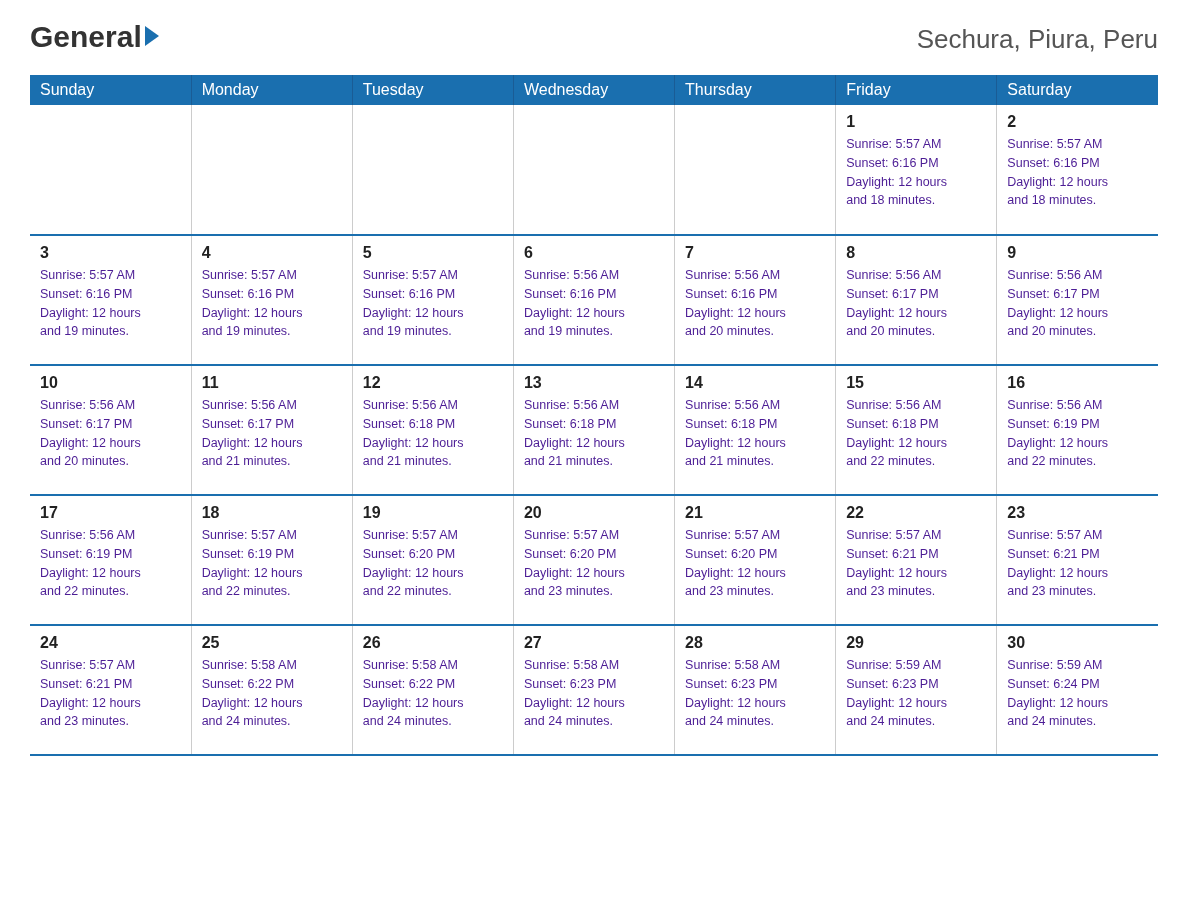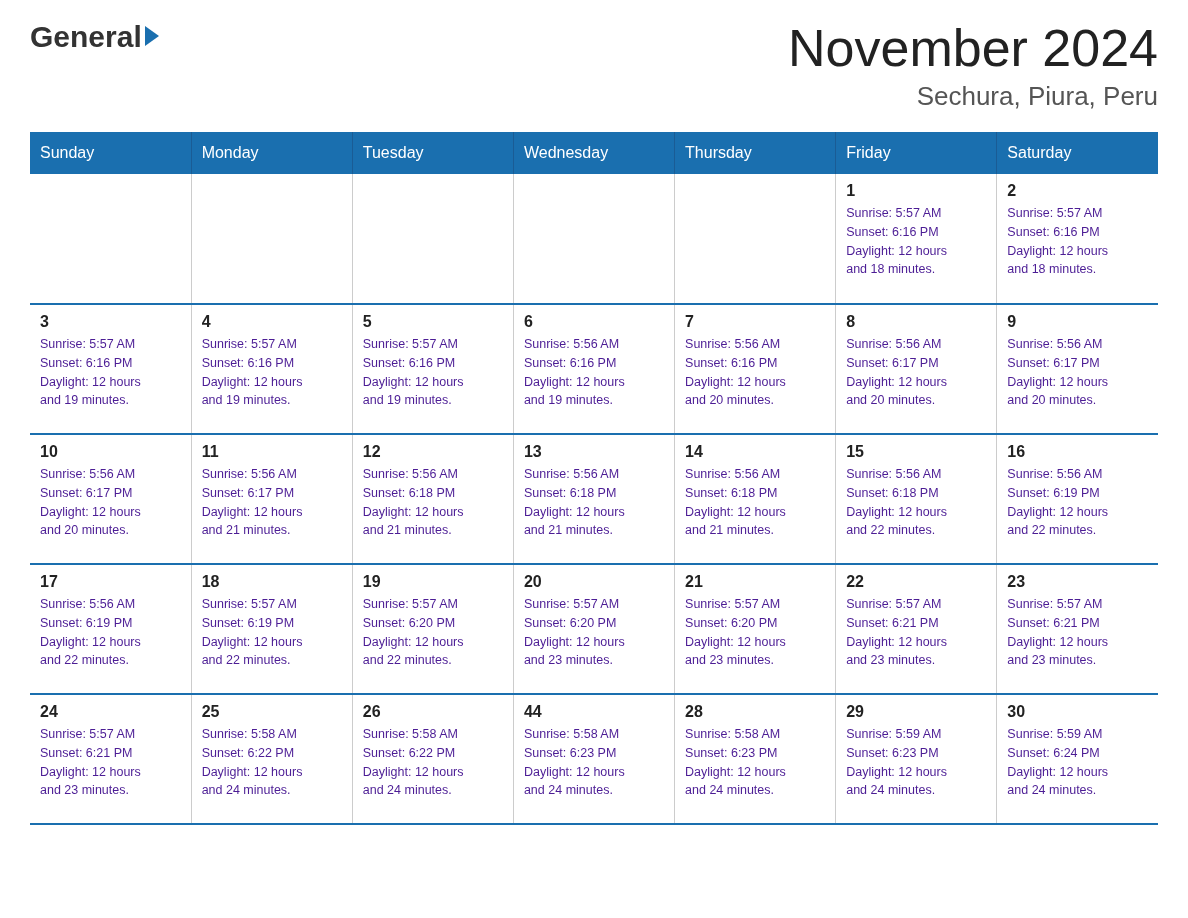--- a/index.html
+++ b/index.html
@@ -36,21 +36,21 @@
       border-collapse: collapse;
       table-layout: fixed;
     }
     thead tr {
       background-color: #1a6faf;
     }
     thead th {
       color: #fff;
       font-size: 16px;
       font-weight: normal;
-      padding: 12px 10px;
+      padding: 6px 10px;
       text-align: left;
       border-right: 1px solid #1a5c95;
     }
     thead th:last-child {
       border-right: none;
     }
     tbody tr {
       border-bottom: 2px solid #1a6faf;
     }
     tbody td {
@@ -84,21 +84,20 @@
 <body>
 
 <div class="header">
   <div class="logo-block">
     <div style="display:flex;align-items:center;">
       <span style="font-size:30px;font-weight:bold;color:#333;">General</span>
       <span style="display:inline-block;width:0;height:0;border-top:10px solid transparent;border-bottom:10px solid transparent;border-left:14px solid #1a6faf;margin-left:3px;position:relative;top:-1px;"></span>
     </div>
   </div>
   <div class="title-section">
-    <div class="main-title">November 2024</div>
     <div class="subtitle">Sechura, Piura, Peru</div>
   </div>
 </div>
 
 <table>
   <thead>
     <tr>
     <th>Sunday</th>
         <th>Monday</th>
         <th>Tuesday</th>
@@ -299,21 +298,21 @@
 and 24 minutes.</div>
         </td>
         <td>
           <span class="day-num">26</span>
           <div class="day-info" style="white-space: pre-line;">Sunrise: 5:58 AM
 Sunset: 6:22 PM
 Daylight: 12 hours
 and 24 minutes.</div>
         </td>
         <td>
-          <span class="day-num">44</span>
+          <span class="day-num">27</span>
           <div class="day-info" style="white-space: pre-line;">Sunrise: 5:58 AM
 Sunset: 6:23 PM
 Daylight: 12 hours
 and 24 minutes.</div>
         </td>
         <td>
           <span class="day-num">28</span>
           <div class="day-info" style="white-space: pre-line;">Sunrise: 5:58 AM
 Sunset: 6:23 PM
 Daylight: 12 hours

